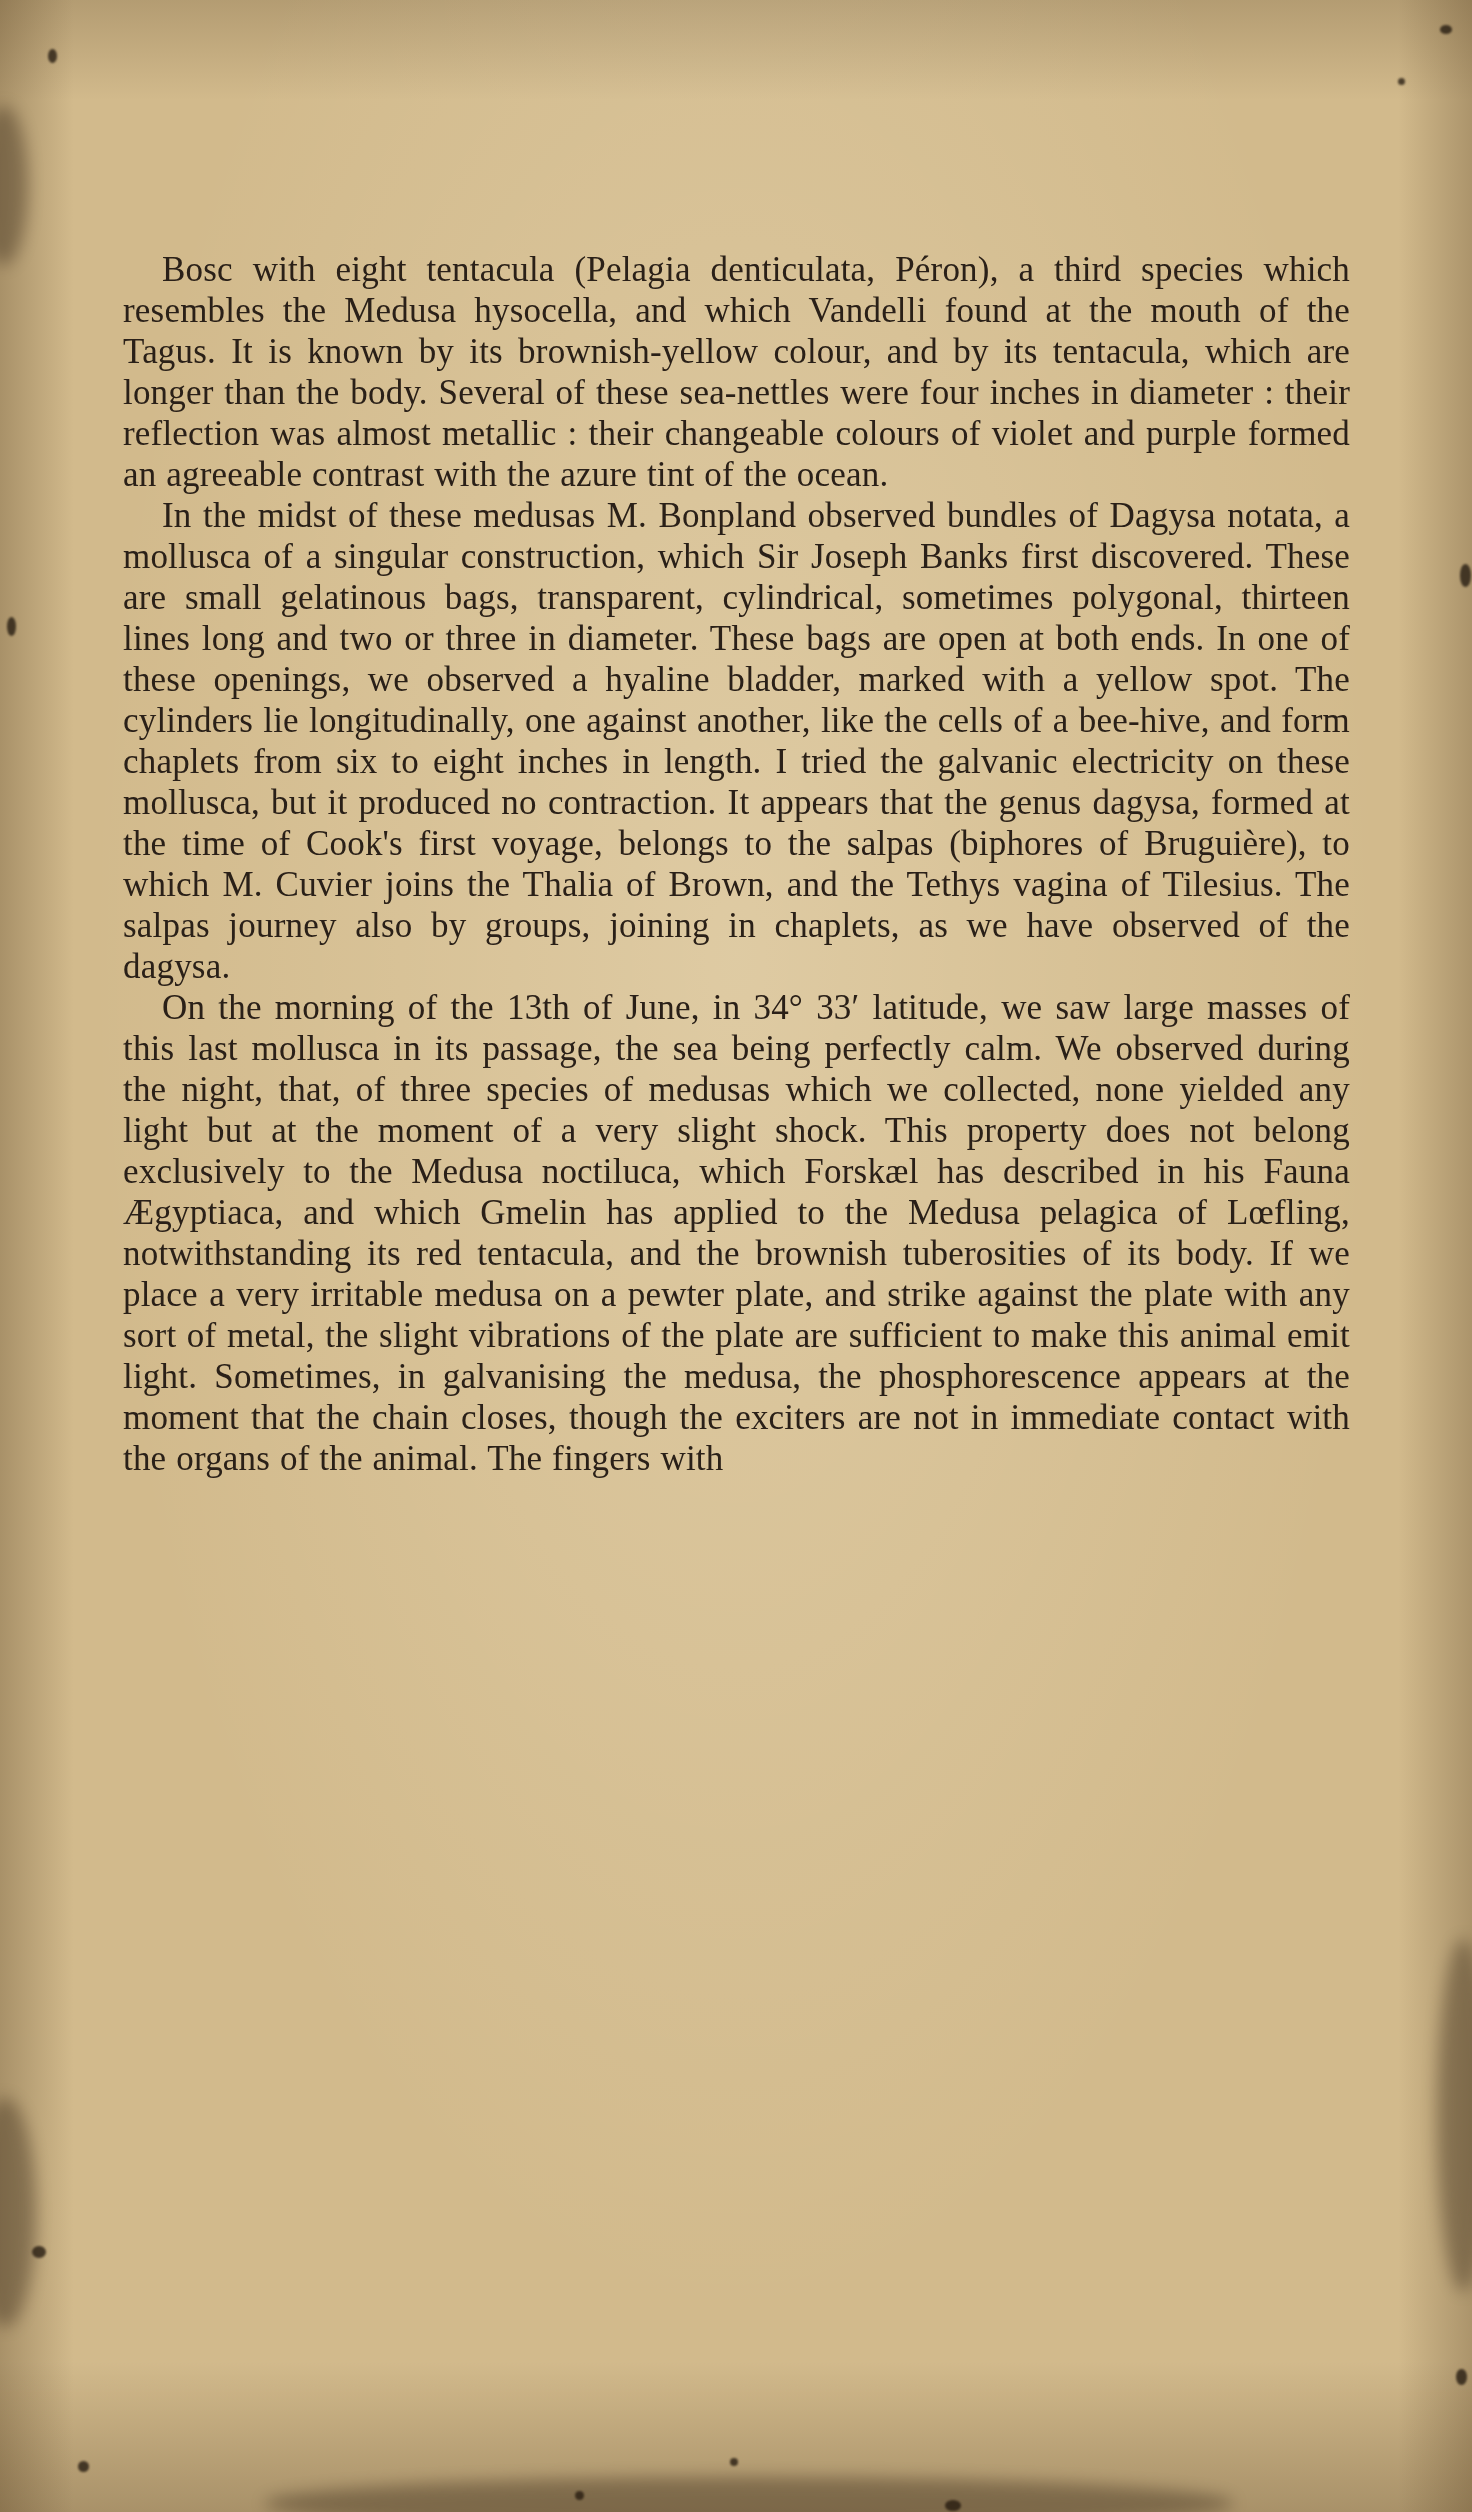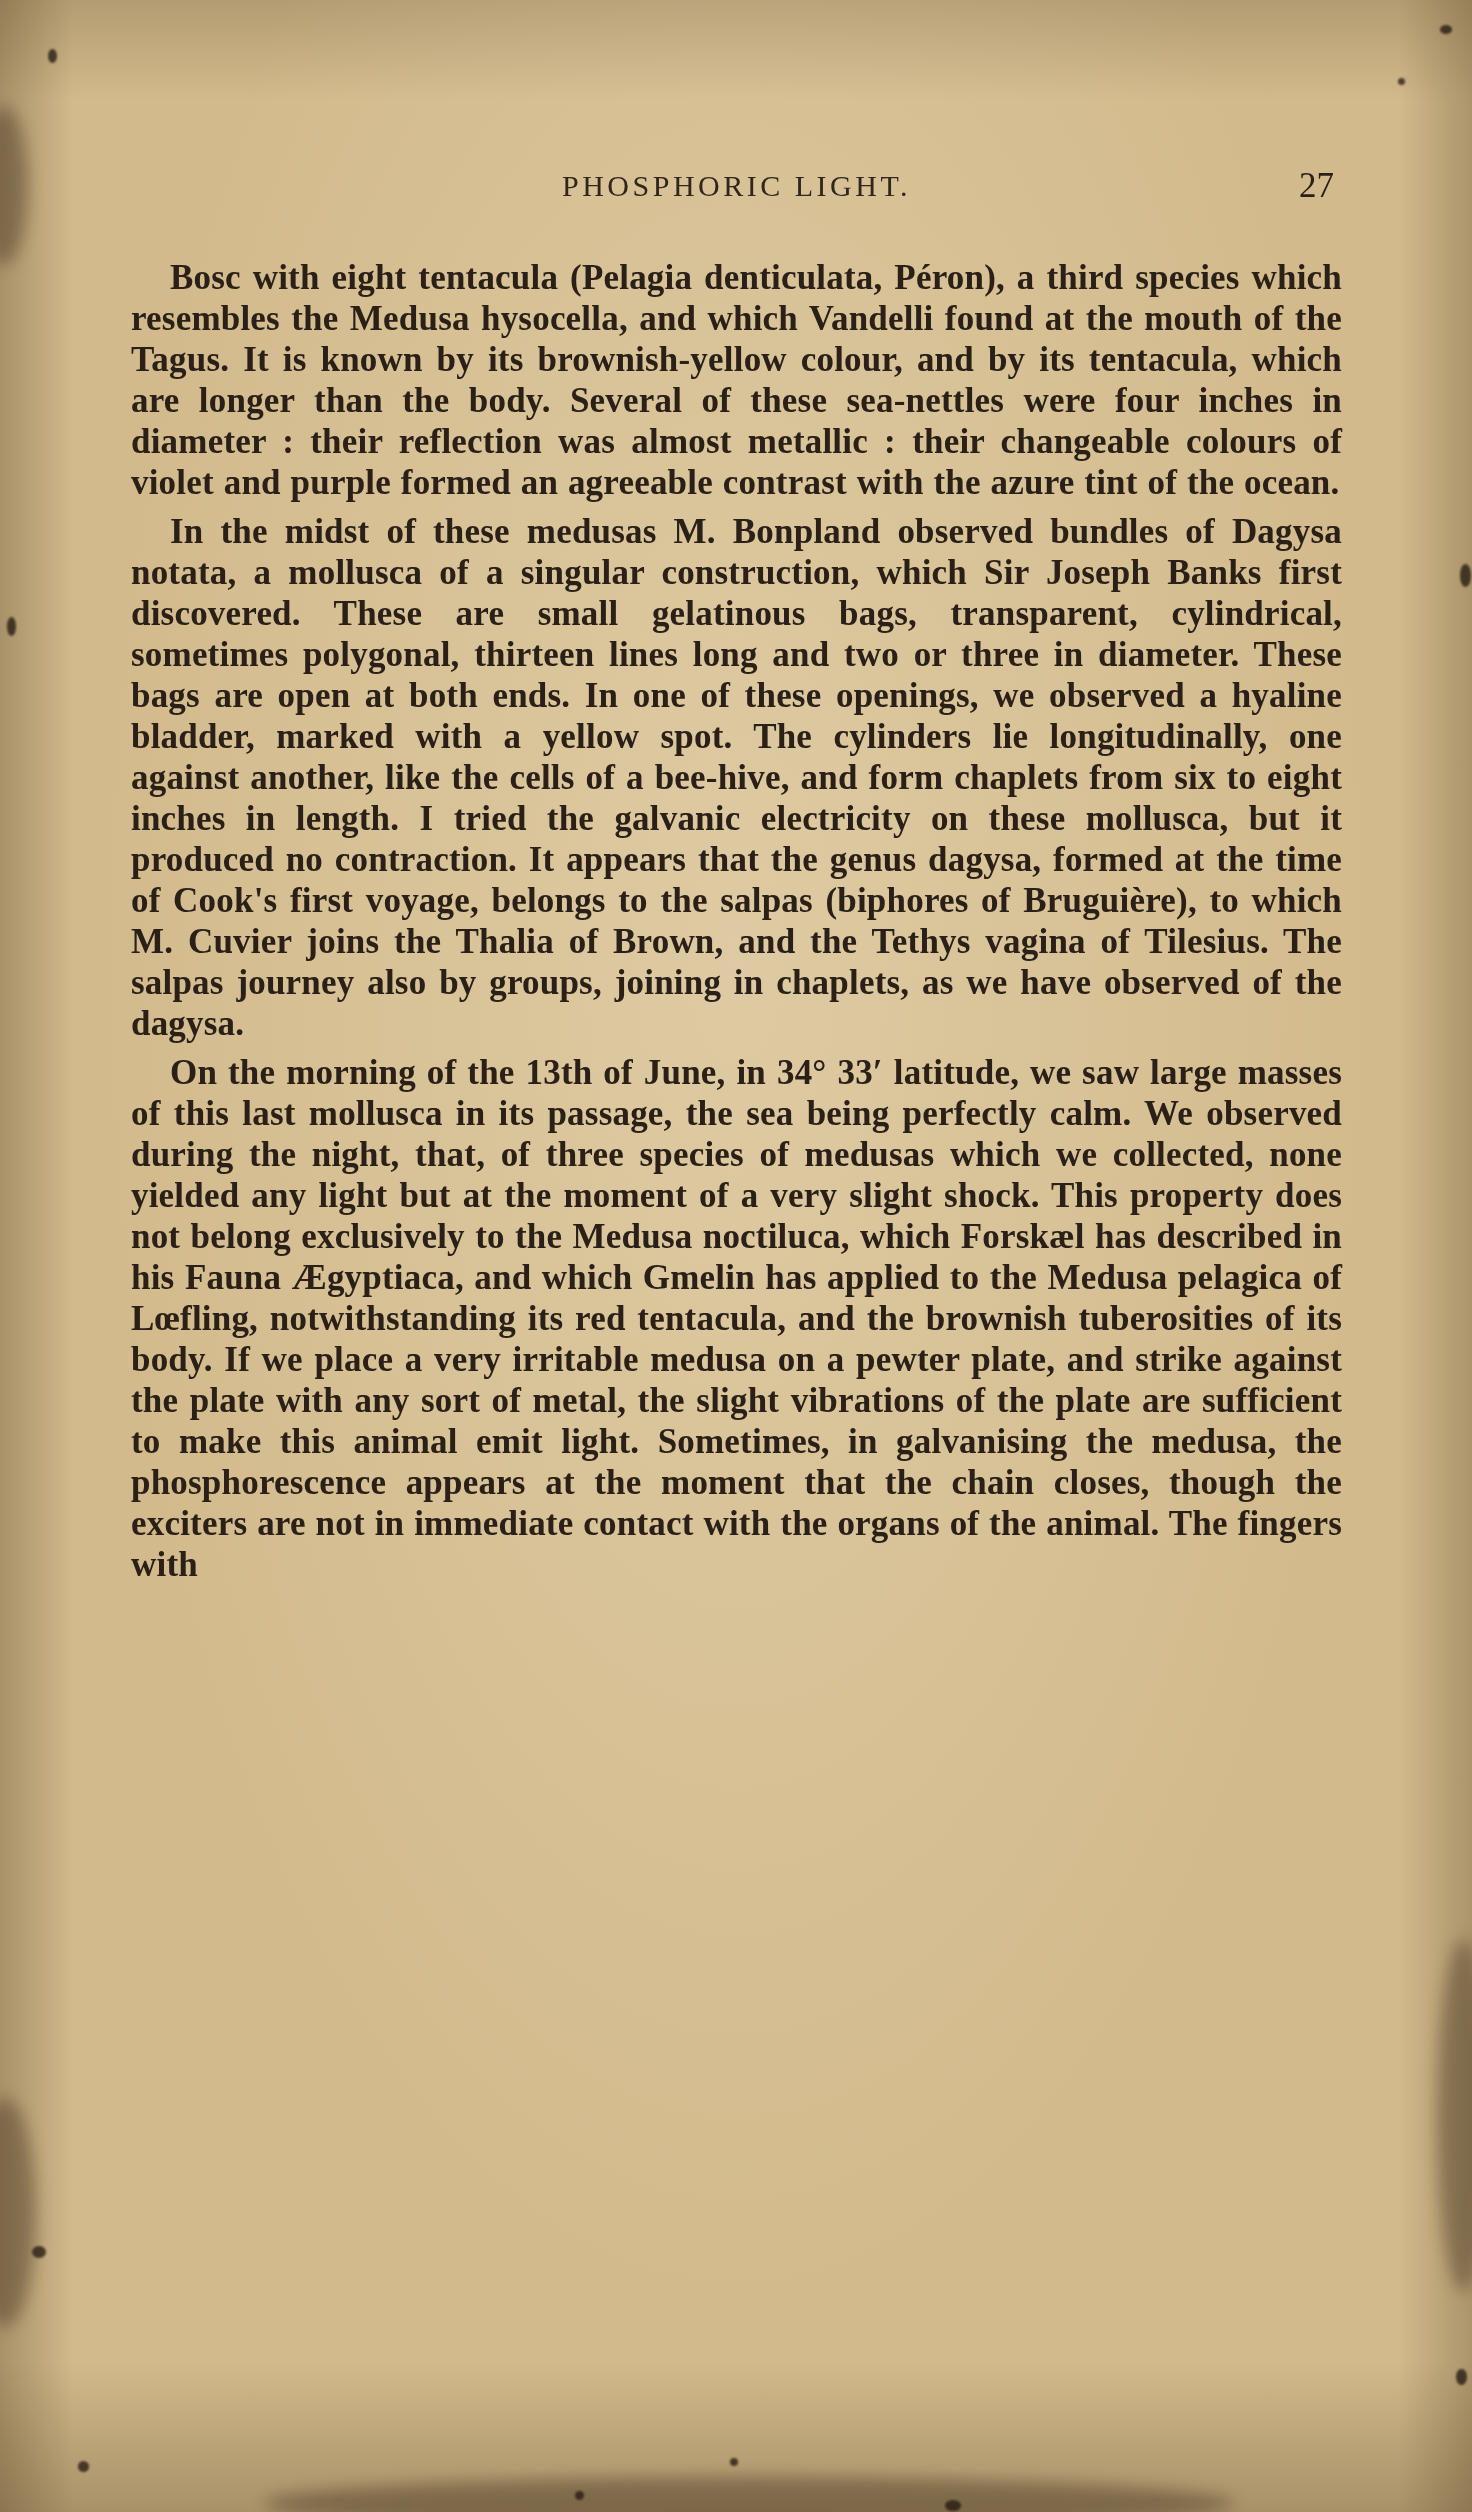--- a/index.html
+++ b/index.html
@@ -44,28 +44,27 @@
     font-size: 35px;
     color: #2a2018;
   }
   .text-block {
     position: absolute;
     top: 249px;
     left: 123px;
     width: 1227px;
   }
   .text-block p {
-    margin: 8px;
+    margin: 0;
     font-size: 35px;
     line-height: 41px;
     text-align: justify;
     text-indent: 39px;
     letter-spacing: 0.2px;
     word-spacing: 0.9px;
-    font-weight: bold;
   }
   .speck {
     position: absolute;
     background: #1e150c;
     border-radius: 50%;
     opacity: 0.75;
     filter: blur(1.3px);
   }
   .smudge {
     position: absolute;
@@ -73,24 +72,20 @@
     border-radius: 50%;
     opacity: 0.35;
     filter: blur(8px);
   }
 </style>
 </head>
 <body>
 
 <div class="page">
 
-  <div class="running-header">
-    <span class="header-title">PHOSPHORIC LIGHT.</span>
-    <span class="page-number">27</span>
-  </div>
 
   <div class="text-block">
     <p>Bosc with eight tentacula (Pelagia denticulata, Péron), a third species which resembles the Medusa hysocella, and which Vandelli found at the mouth of the Tagus.  It is known by its brownish-yellow colour, and by its tentacula, which are longer than the body.  Several of these sea-nettles were four inches in diameter :  their reflection was almost metallic :  their changeable colours of violet and purple formed an agreeable contrast with the azure tint of the ocean.</p>
     <p>In the midst of these medusas M. Bonpland observed bundles of Dagysa notata, a mollusca of a singular construction, which Sir Joseph Banks first discovered.  These are small gelatinous bags, transparent, cylindrical, sometimes polygonal, thirteen lines long and two or three in diameter.  These bags are open at both ends.  In one of these openings, we observed a hyaline bladder, marked with a yellow spot.  The cylinders lie longitudinally, one against another, like the cells of a bee-hive, and form chaplets from six to eight inches in length.  I tried the galvanic electricity on these mollusca, but it produced no contraction.  It appears that the genus dagysa, formed at the time of Cook's first voyage, belongs to the salpas (biphores of Bruguière), to which M. Cuvier joins the Thalia of Brown, and the Tethys vagina of Tilesius.  The salpas journey also by groups, joining in chaplets, as we have observed of the dagysa.</p>
     <p>On the morning of the 13th of June, in 34° 33′ latitude, we saw large masses of this last mollusca in its passage, the sea being perfectly calm.  We observed during the night, that, of three species of medusas which we collected, none yielded any light but at the moment of a very slight shock.  This property does not belong exclusively to the Medusa noctiluca, which Forskæl has described in his Fauna Ægyptiaca, and which Gmelin has applied to the Medusa pelagica of Lœfling, notwithstanding its red tentacula, and the brownish tuberosities of its body.  If we place a very irritable medusa on a pewter plate, and strike against the plate with any sort of metal, the slight vibrations of the plate are sufficient to make this animal emit light.  Sometimes, in galvanising the medusa, the phosphorescence appears at the moment that the chain closes, though the exciters are not in immediate contact with the organs of the animal.  The fingers with</p>
   </div>
 
   <span class="speck" style="left:1440px; top:25px;  width:12.3px; height:8.8px;"></span>
   <span class="speck" style="left:1398px; top:78px;  width:7px;  height:7px;"></span>
   <span class="speck" style="left:48px;   top:49px;  width:8.8px; height:14px;"></span>

